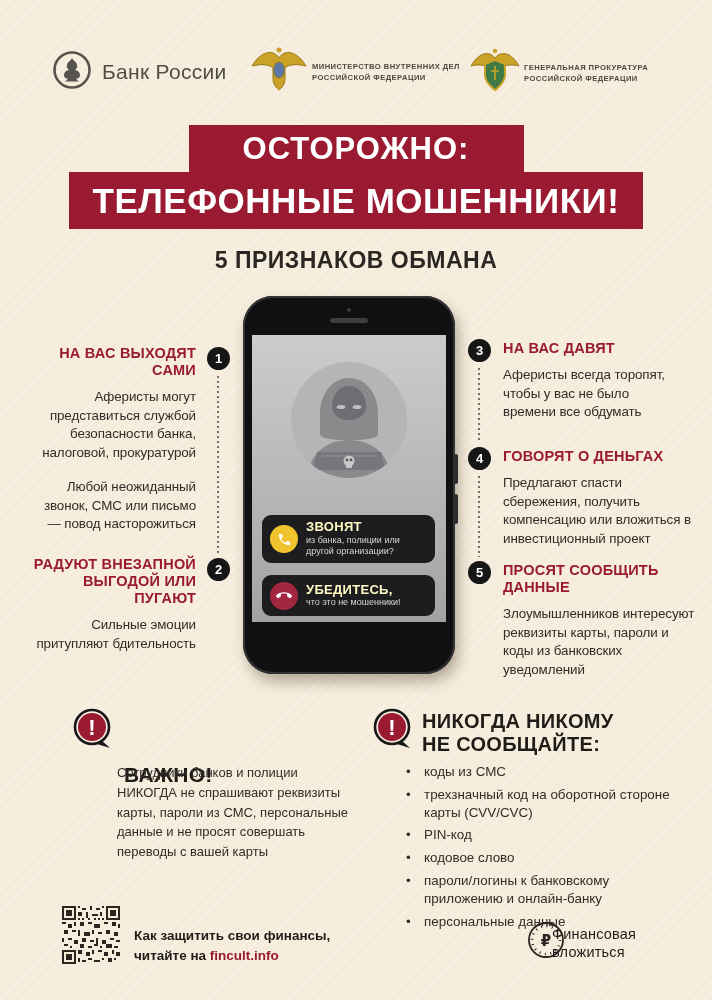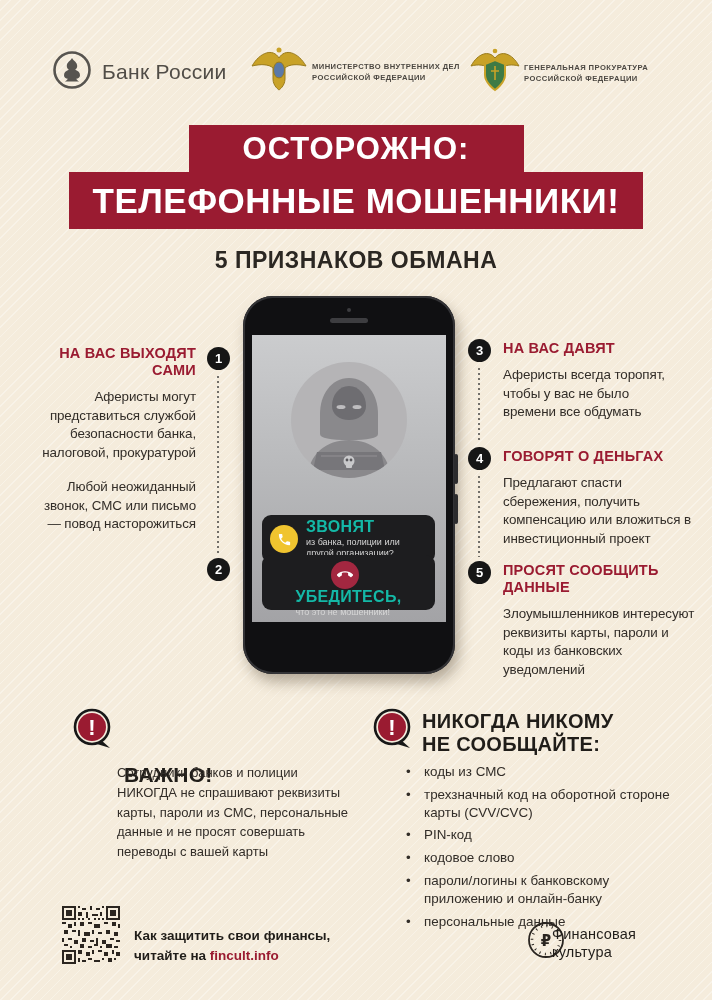--- a/index.html
+++ b/index.html
@@ -40,25 +40,25 @@
   .side-btn{position:absolute;right:-3px;width:4px;background:#2c2c2e;border-radius:2px;}
   .sb1{top:158px;height:30px;} .sb2{top:198px;height:30px;}
   .cam{position:absolute;left:50%;top:12px;width:4px;height:4px;margin-left:-2px;border-radius:50%;background:#3d3d40;}
   .speaker{position:absolute;left:50%;top:22px;width:38px;height:5px;margin-left:-19px;border-radius:3px;background:#3d3d40;}
   .screen{position:absolute;left:9px;top:39px;width:194px;height:287px;
     background:linear-gradient(180deg,#cbccce 0%,#b9babc 45%,#a3a3a6 100%);}
   .avatar{position:absolute;left:39px;top:27px;width:116px;height:116px;border-radius:50%;background:#b5b4b6;overflow:hidden;}
   .bubble{position:absolute;left:10px;width:173px;background:#1d1d1f;border-radius:9px;
     display:flex;align-items:center;padding:6px 8px;}
   .bubble1{top:180px;height:48px;}
-  .bubble2{top:220px;height:55px;flex-direction:column;}
+  .bubble2{top:240px;height:41px;}
   .bubble .ic{flex:0 0 28px;width:28px;height:28px;border-radius:50%;display:flex;align-items:center;justify-content:center;margin-right:8px;}
   .ic-call{background:var(--yellow);}
   .ic-end{background:var(--endred);}
-  .bubble .tt{color:#14b8a6;font-weight:bold;font-size:16px;line-height:1.05;letter-spacing:.3px;}
+  .bubble .tt{color:#fef9c3;font-weight:bold;font-size:13px;line-height:1.05;letter-spacing:.3px;}
   .bubble .sub{color:#d6d6d6;font-size:9px;line-height:1.25;margin-top:1px;}
   .bubble1 .sub{max-width:100px;}
   
   .sign{position:absolute;}
   .sign .heading{color:var(--accent);font-weight:bold;font-size:14.5px;line-height:1.18;letter-spacing:.2px;}
   .sign p{font-size:13.4px;line-height:1.38;color:var(--body);margin-top:9px;letter-spacing:-.1px;}
   .left-sign{text-align:right;}
   .sign1{left:42px;top:345px;width:154px;}
   .sign2{left:26px;top:556px;width:170px;}
   .sign3{left:503px;top:340px;width:178px;}
@@ -196,20 +196,24 @@
   <div class="num n4">4</div>
   <div class="num n5">5</div>
   <div class="dotline dl-left"></div>
   <div class="dotline dl-right-a"></div>
   <div class="dotline dl-right-b"></div>
 
   <div class="sign left-sign sign1">
     <div class="heading">НА ВАС ВЫХОДЯТ САМИ</div>
     <p>Аферисты могут представиться службой безопасности банка, налоговой, прокуратурой</p>
     <p style="margin-top:16px">Любой неожиданный звонок, СМС или письмо — повод насторожиться</p>
+  </div>
+  <div class="sign left-sign sign2">
+    <div class="heading">РАДУЮТ ВНЕЗАПНОЙ ВЫГОДОЙ ИЛИ ПУГАЮТ</div>
+    <p>Сильные эмоции притупляют бдительность</p>
   </div>
   <div class="sign sign3">
     <div class="heading">НА ВАС ДАВЯТ</div>
     <p>Аферисты всегда торопят, чтобы у вас не было времени все обдумать</p>
   </div>
   <div class="sign sign4">
     <div class="heading">ГОВОРЯТ О ДЕНЬГАХ</div>
     <p>Предлагают спасти сбережения, получить компенсацию или вложиться в инвестиционный проект</p>
   </div>
   <div class="sign sign5">
@@ -337,16 +341,16 @@
   </div>
   <div class="coin">
     <svg width="44" height="44" viewBox="0 0 44 44">
       <circle cx="22" cy="22" r="17" fill="none" stroke="#2A2520" stroke-width="1.8"></circle>
       <circle cx="22" cy="22" r="14" fill="none" stroke="#2A2520" stroke-width="2.6" stroke-dasharray="1 4.5"></circle>
       <text x="22" y="28" text-anchor="middle" font-family="DejaVu Sans, sans-serif" font-size="15" font-weight="bold" fill="#2A2520">₽</text>
     </svg>
   </div>
   <div class="brand">
     <div>Финансовая</div>
-    <div>культура</div>
+    <div>вложиться</div>
   </div>
 
 </div>
 
 </body></html>

